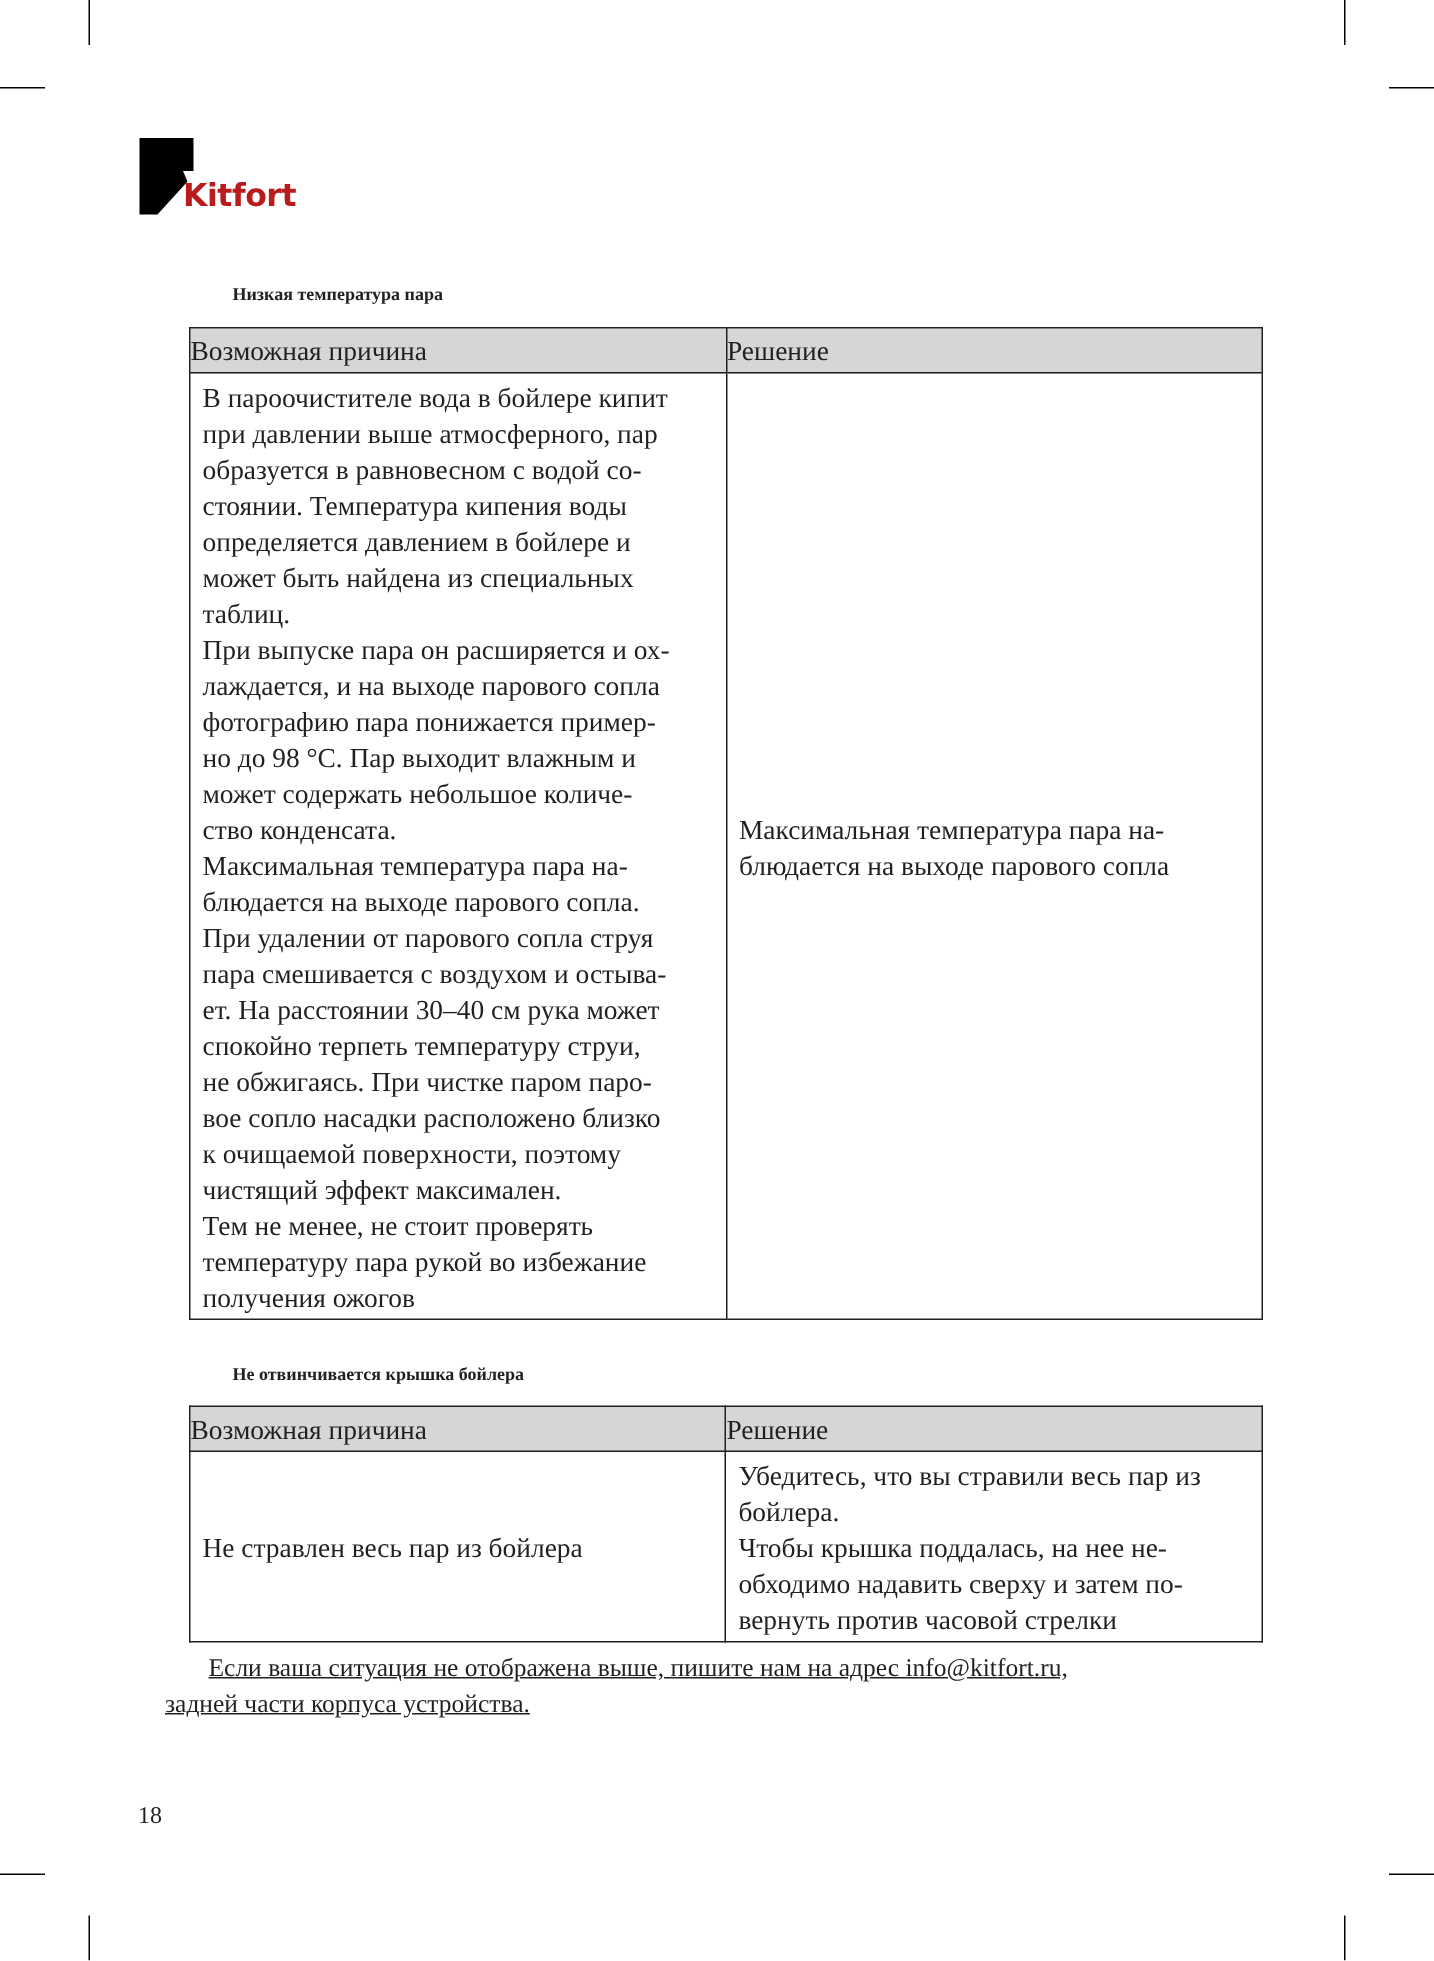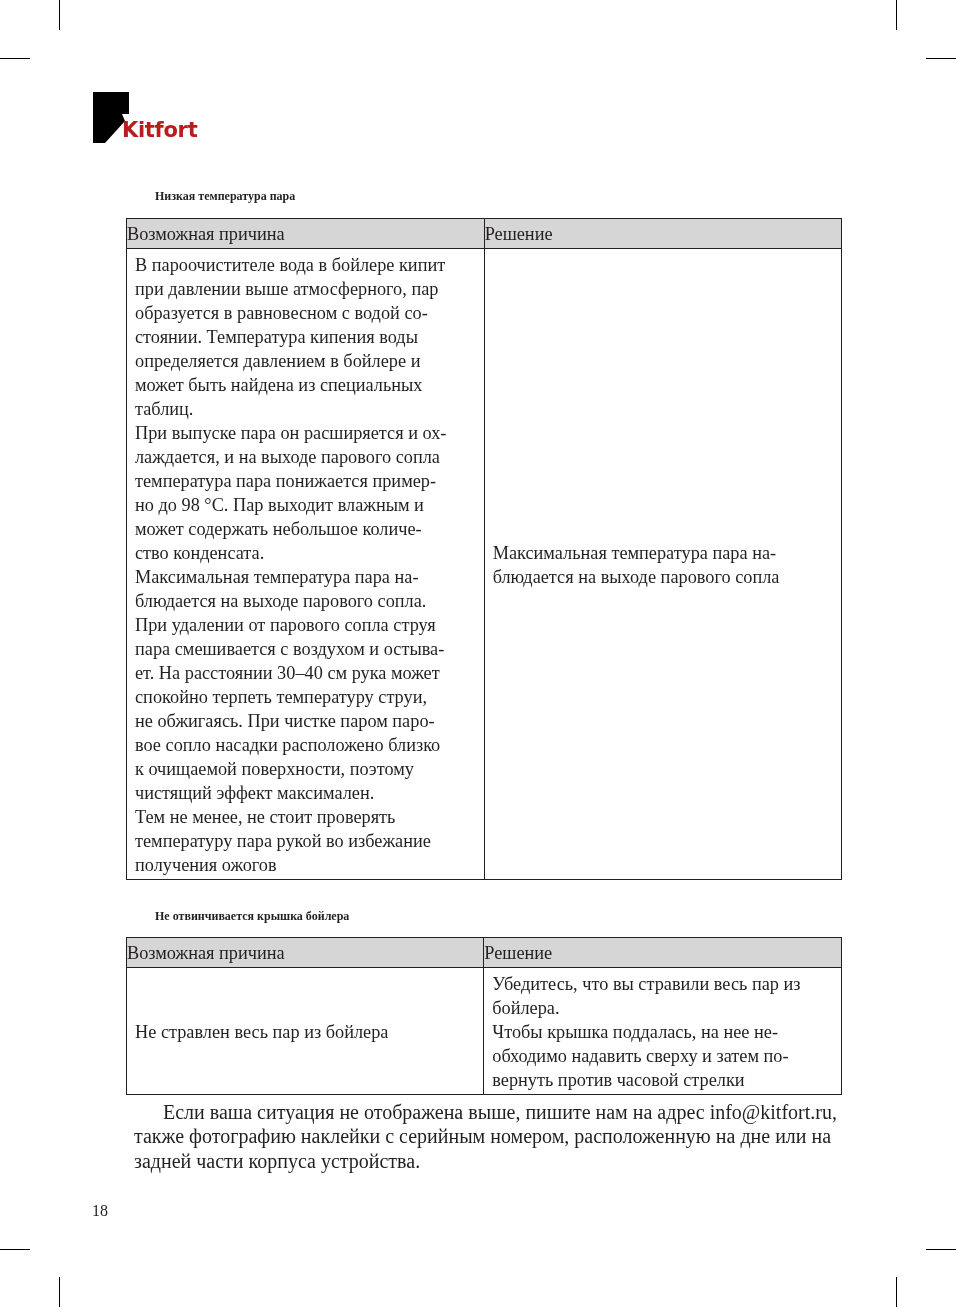--- a/index.html
+++ b/index.html
@@ -17,21 +17,21 @@
   .section-title { position: absolute; left: 155px; font-weight: bold; font-size: 12px; }
 
   table.tbl { position: absolute; left: 126px; width: 716px; border-collapse: collapse; font-size: 18.3px; line-height: 24px; }
   table.tbl th, table.tbl td { border: 1px solid #231f20; vertical-align: middle; }
   table.tbl th { background: #d6d6d6; font-weight: normal; text-align: left; height: 29px; padding: 0; }
   table.tbl td { padding: 4px 8px 2px 8px; text-align: left; margin-top: 36px; }
   table.tbl col.c1 { width: 358px; }
   table.tbl col.c2 { width: 358px; }
   .line { display: block; white-space: nowrap; }
 
-  .closing { position: absolute; left: 134px; top: 1100px; width: 716px; font-size: 20px; line-height: 24.3px; }
+  .closing { position: absolute; left: 110px; top: 1100px; width: 716px; font-size: 17px; line-height: 24.3px; text-decoration: underline; }
   .closing .line:first-child { padding-left: 29px; }
   .page-num { position: absolute; left: 92px; top: 1202px; font-size: 16px; }
 </style>
 </head>
 <body>
 
 <div class="crop v" style="left:59px; top:0;"></div>
 <div class="crop h" style="left:0; top:58px;"></div>
 <div class="crop v" style="left:896px; top:0;"></div>
 <div class="crop h" style="left:926px; top:58px;"></div>
@@ -64,21 +64,21 @@
       <td id="s0-cause" style="height:618px;">
           <span class="line">В пароочистителе вода в бойлере кипит</span>
           <span class="line">при давлении выше атмосферного, пар</span>
           <span class="line">образуется в равновесном с водой со-</span>
           <span class="line">стоянии. Температура кипения воды</span>
           <span class="line">определяется давлением в бойлере и</span>
           <span class="line">может быть найдена из специальных</span>
           <span class="line">таблиц.</span>
           <span class="line">При выпуске пара он расширяется и ох-</span>
           <span class="line">лаждается, и на выходе парового сопла</span>
-          <span class="line">температура пара понижается пример-</span>
+          <span class="line">фотографию пара понижается пример-</span>
           <span class="line">но до 98 °С. Пар выходит влажным и</span>
           <span class="line">может содержать небольшое количе-</span>
           <span class="line">ство конденсата.</span>
           <span class="line">Максимальная температура пара на-</span>
           <span class="line">блюдается на выходе парового сопла.</span>
           <span class="line">При удалении от парового сопла струя</span>
           <span class="line">пара смешивается с воздухом и остыва-</span>
           <span class="line">ет. На расстоянии 30–40 см рука может</span>
           <span class="line">спокойно терпеть температуру струи,</span>
           <span class="line">не обжигаясь. При чистке паром паро-</span>
@@ -120,17 +120,16 @@
           <span class="line">Чтобы крышка поддалась, на нее не-</span>
           <span class="line">обходимо надавить сверху и затем по-</span>
           <span class="line">вернуть против часовой стрелки</span>
         </td>
     </tr>
   </tbody>
 </table>
 
 <div class="closing" id="closing">
     <span class="line">Если ваша ситуация не отображена выше, пишите нам на адрес info@kitfort.ru,</span>
-    <span class="line">также фотографию наклейки с серийным номером, расположенную на дне или на</span>
     <span class="line">задней части корпуса устройства.</span>
   </div>
 
 <div class="page-num">18</div>
 
 </body></html>

